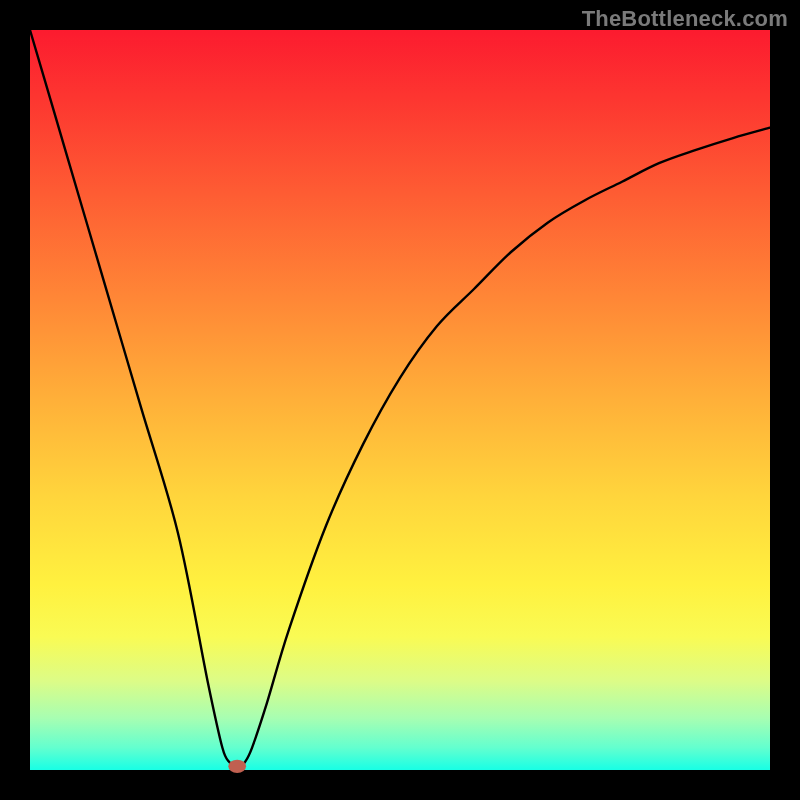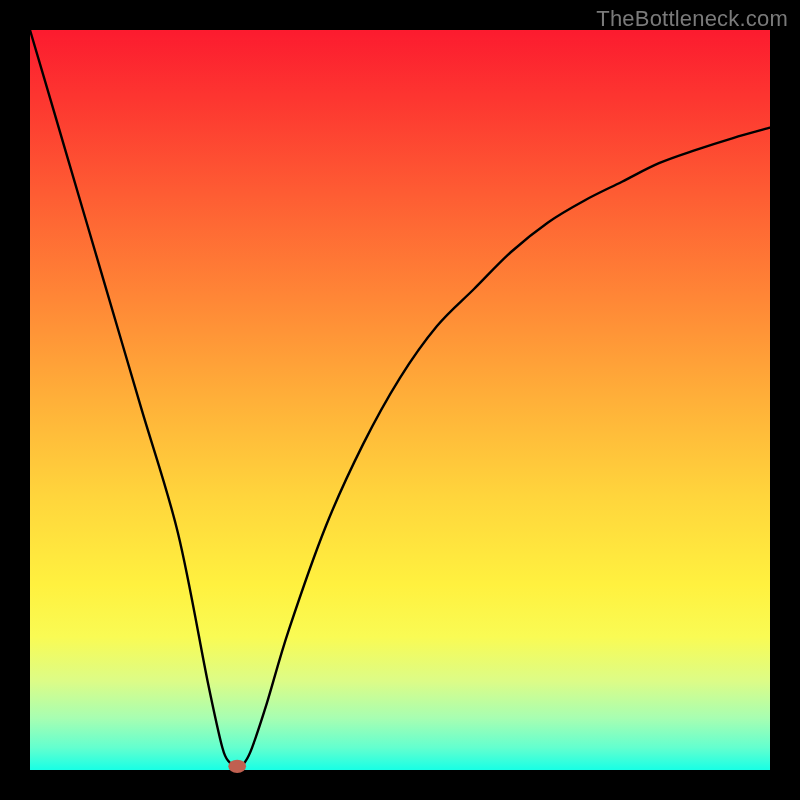--- a/index.html
+++ b/index.html
@@ -36,21 +36,21 @@
       #63ffcf 97%,
       #18ffe5 100%
     );
   }
   .watermark {
     position: absolute;
     top: 6px;
     right: 12px;
     color: #7a7a7a;
     font-size: 22px;
-    font-weight: 400;
+    font-weight: 700;
     letter-spacing: 0.2px;
     user-select: none;
   }
   svg.curve {
     position: absolute;
     left: 0; top: 0;
     width: 740px; height: 740px;
     overflow: visible;
   }
   .marker {

